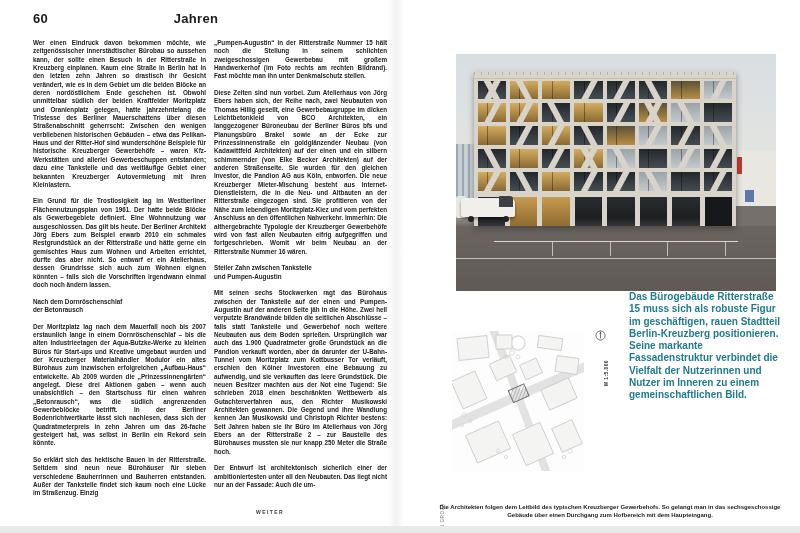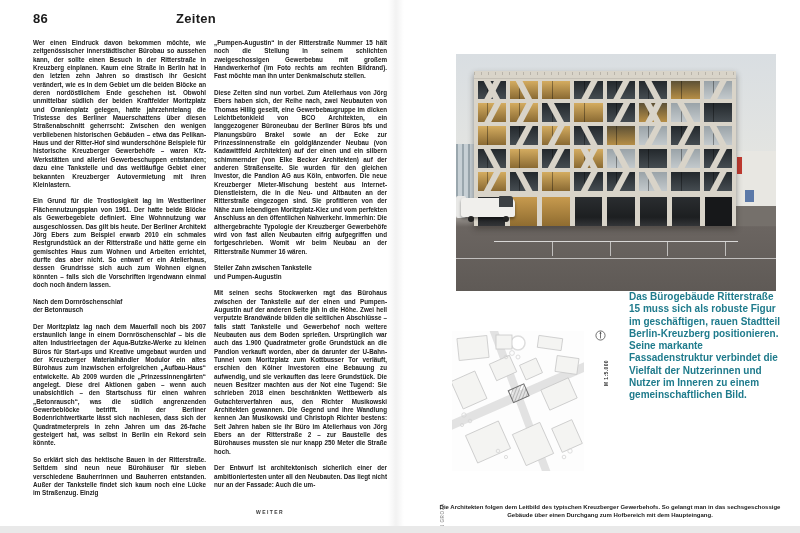--- a/index.html
+++ b/index.html
@@ -79,22 +79,22 @@
 
   
   .caption-teal{left:629px;top:291px;width:156px;font-size:10px;line-height:12.3px;font-weight:bold;
                 color:var(--caption-teal);text-align:left;}
   .caption-bottom{left:430px;top:503px;width:360px;font-size:6px;line-height:8.4px;font-weight:bold;
                   text-align:center;color:#222;}
 </style>
 </head>
 <body>
 
-<div class="abs page-num">86</div>
-<div class="abs section-title">Zeiten</div>
+<div class="abs page-num">60</div>
+<div class="abs section-title">Jahren</div>
 
 <div class="abs col" id="col1">
   <p>Wer einen Eindruck davon bekommen möchte, wie zeitgenössischer innerstädtischer Bürobau so aussehen kann, der sollte einen Besuch in der Ritterstraße in Kreuzberg einplanen. Kaum eine Straße in Berlin hat in den letzten zehn Jahren so drastisch ihr Gesicht verändert, wie es in dem Gebiet um die beiden Blöcke an deren nordöstlichem Ende geschehen ist. Obwohl unmittelbar südlich der beiden Kraftfelder Moritzplatz und Oranienplatz gelegen, hatte jahrzehntelang die Tristesse des Berliner Mauerschattens über diesen Straßenabschnitt geherrscht: Zwischen den wenigen verbliebenen historischen Gebäuden – etwa das Pelikan-Haus und der Ritter-Hof sind wunderschöne Beispiele für historische Kreuzberger Gewerbehöfe – waren Kfz-Werkstätten und allerlei Gewerbeschuppen entstanden; dazu eine Tankstelle und das weitläufige Gebiet einer bekannten Kreuzberger Autovermietung mit ihren Kleinlastern.</p>
   <p>Ein Grund für die Trostlosigkeit lag im Westberliner Flächennutzungsplan von 1961. Der hatte beide Blöcke als Gewerbegebiete definiert. Eine Wohnnutzung war ausgeschlossen. Das gilt bis heute. Der Berliner Architekt Jörg Ebers zum Beispiel erwarb 2010 ein schmales Restgrundstück an der Ritterstraße und hätte gerne ein gemischtes Haus zum Wohnen und Arbeiten errichtet, durfte das aber nicht. So entwarf er ein Atelierhaus, dessen Grundrisse sich auch zum Wohnen eignen könnten – falls sich die Vorschriften irgendwann einmal doch noch ändern lassen.</p>
   <p class="subhead">Nach dem Dornröschenschlaf
 der Betonrausch</p>
   <p>Der Moritzplatz lag nach dem Mauerfall noch bis 2007 erstaunlich lange in einem Dornröschenschlaf – bis die alten Industrieetagen der Aqua-Butzke-Werke zu kleinen Büros für Start-ups und Kreative umgebaut wurden und der Kreuzberger Materialhändler Modulor ein altes Bürohaus zum inzwischen erfolgreichen „Aufbau-Haus“ entwickelte. Ab 2009 wurden die „Prinzessinnengärten“ angelegt. Diese drei Aktionen gaben – wenn auch unabsichtlich – den Startschuss für einen wahren „Betonrausch“, was die südlich angrenzenden Gewerbeblöcke betrifft. In der Berliner Bodenrichtwertkarte lässt sich nachlesen, dass sich der Quadratmeterpreis in zehn Jahren um das 26-fache gesteigert hat, was selbst in Berlin ein Rekord sein könnte.</p>
   <p>So erklärt sich das hektische Bauen in der Ritterstraße. Seitdem sind neun neue Bürohäuser für sieben verschiedene Bauherrinnen und Bauherren entstanden. Außer der Tankstelle findet sich kaum noch eine Lücke im Straßenzug. Einzig</p>
 </div>
 

